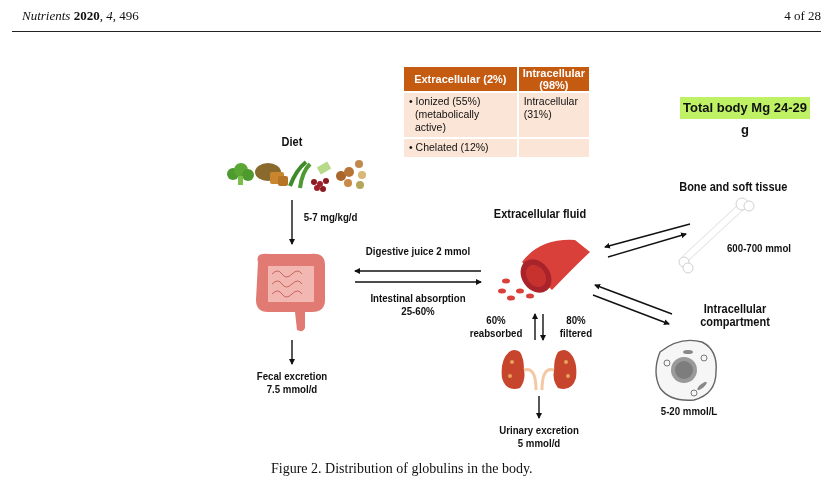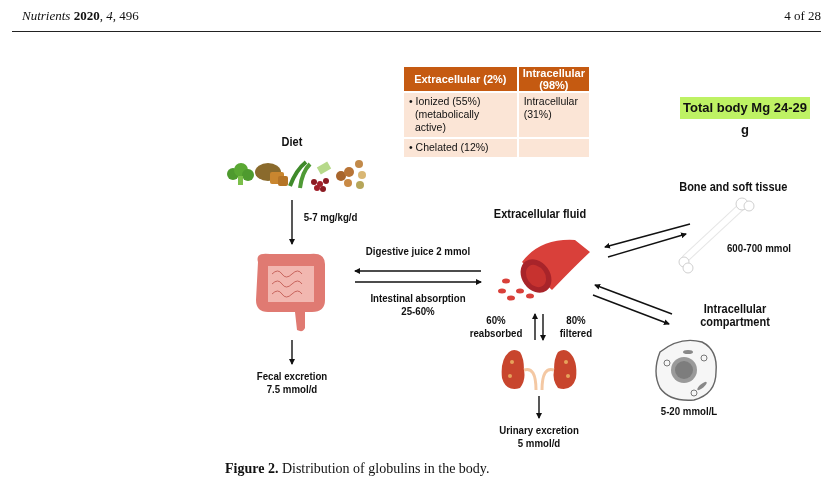--- a/index.html
+++ b/index.html
@@ -19,21 +19,21 @@
   .mgtable td { background: #fbe5d6; vertical-align: top; padding: 2px 4px 3px 5px; line-height: 13px; border-top: 2px solid #fff; }
   .mgtable td.c1 { border-right: 2px solid #fff; width: 118px; }
   .sub { padding-left: 28px; }
 
   .total-box { left: 680px; top: 97px; width: 130px; height: 22px; background: #bef264; font-weight: bold; font-size: 13px; line-height: 22px; text-align: center; }
 
   .lbl { font-weight: bold; font-size: 11px; text-align: center; line-height: 13px; transform: scaleX(0.88); transform-origin: center; white-space: nowrap; }
   .lbl-lg { font-size: 12.5px; }
 
   .caption { left: 225px; top: 461px; font-size: 14px; }
-  .caption b { font-weight: bold; }
+  .caption b { font-weight: normal; margin-left: 46px; }
 
   svg { position: absolute; left: 0; top: 0; }
 </style>
 </head>
 <body>
 
 <div class="abs header-left serif"><i>Nutrients</i> <b>2020</b><span>, </span><i>4</i><span>, </span><span>496</span></div>
 <div class="abs header-right serif">4 of 28</div>
 <div class="abs header-rule"></div>
 

